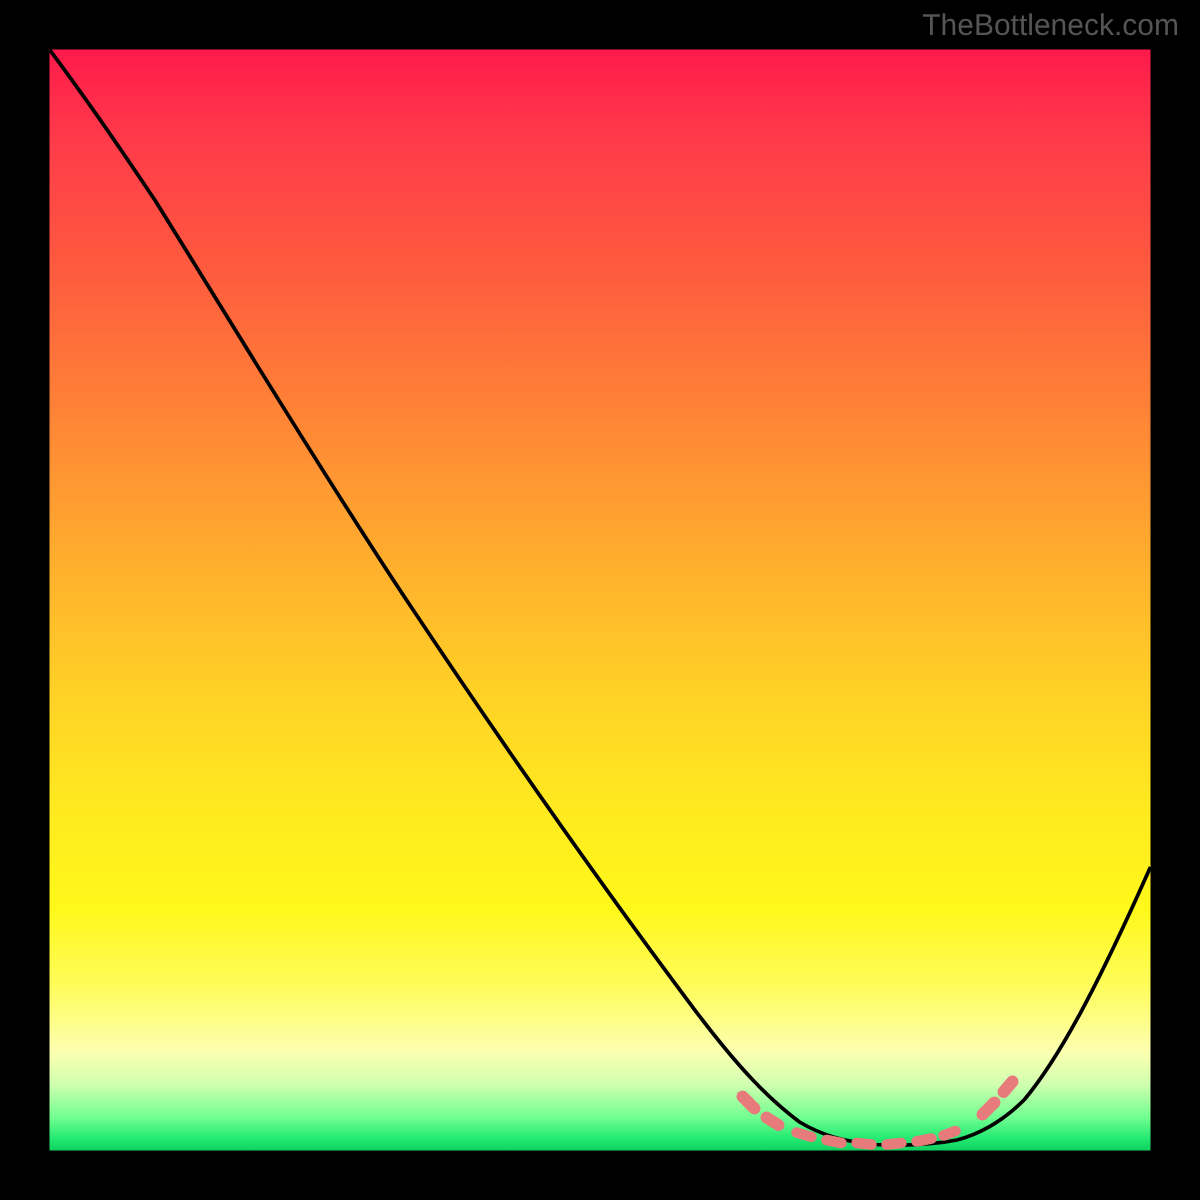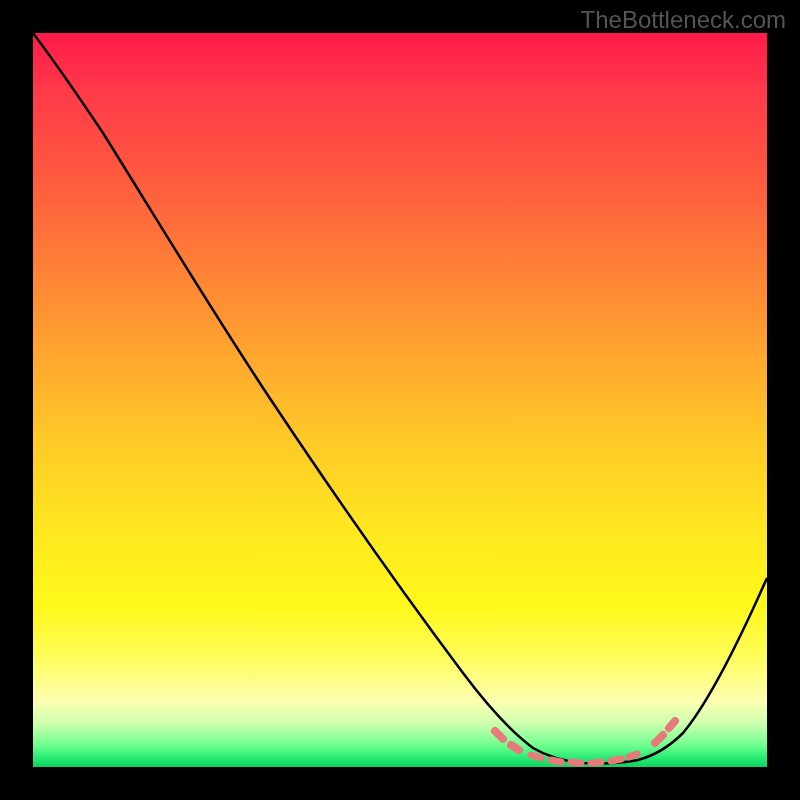--- a/index.html
+++ b/index.html
@@ -8,21 +8,21 @@
     height: 800px;
     background: #000;
     position: relative;
     font-family: Arial, sans-serif;
   }
   .watermark {
     position: absolute;
     top: 6px;
     right: 14px;
     color: #555;
-    font-size: 24px;
+    font-size: 20px;
     font-weight: 500;
     z-index: 10;
   }
   .chart-area {
     position: absolute;
     top: 33px;
     left: 33px;
     width: 734px;
     height: 734px;
     background: linear-gradient(to bottom,

